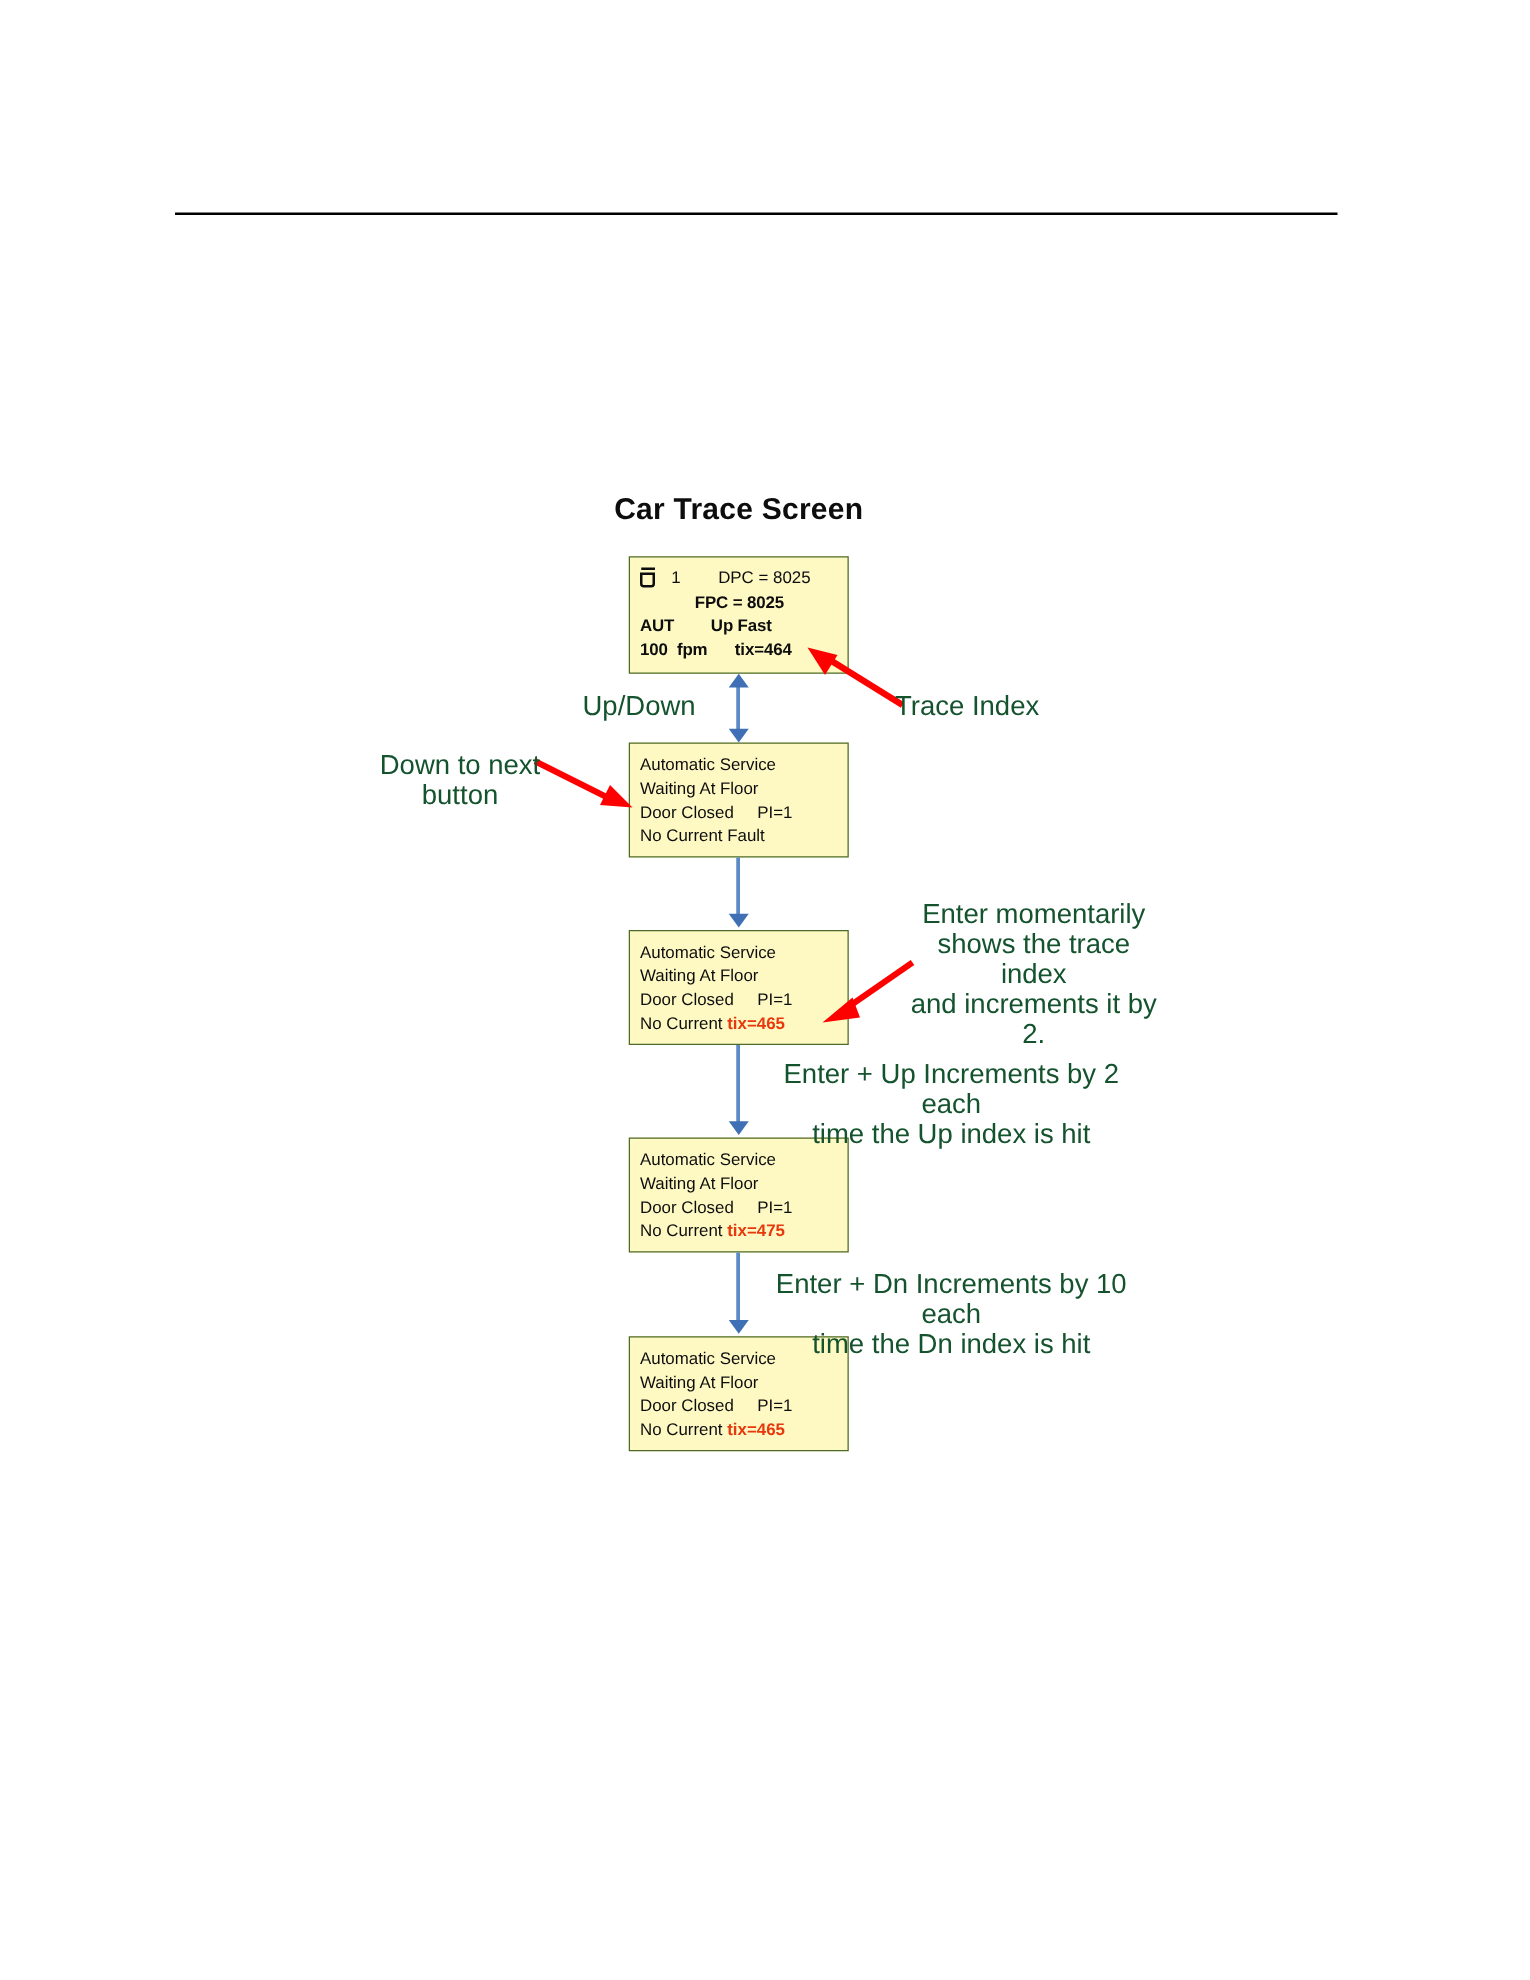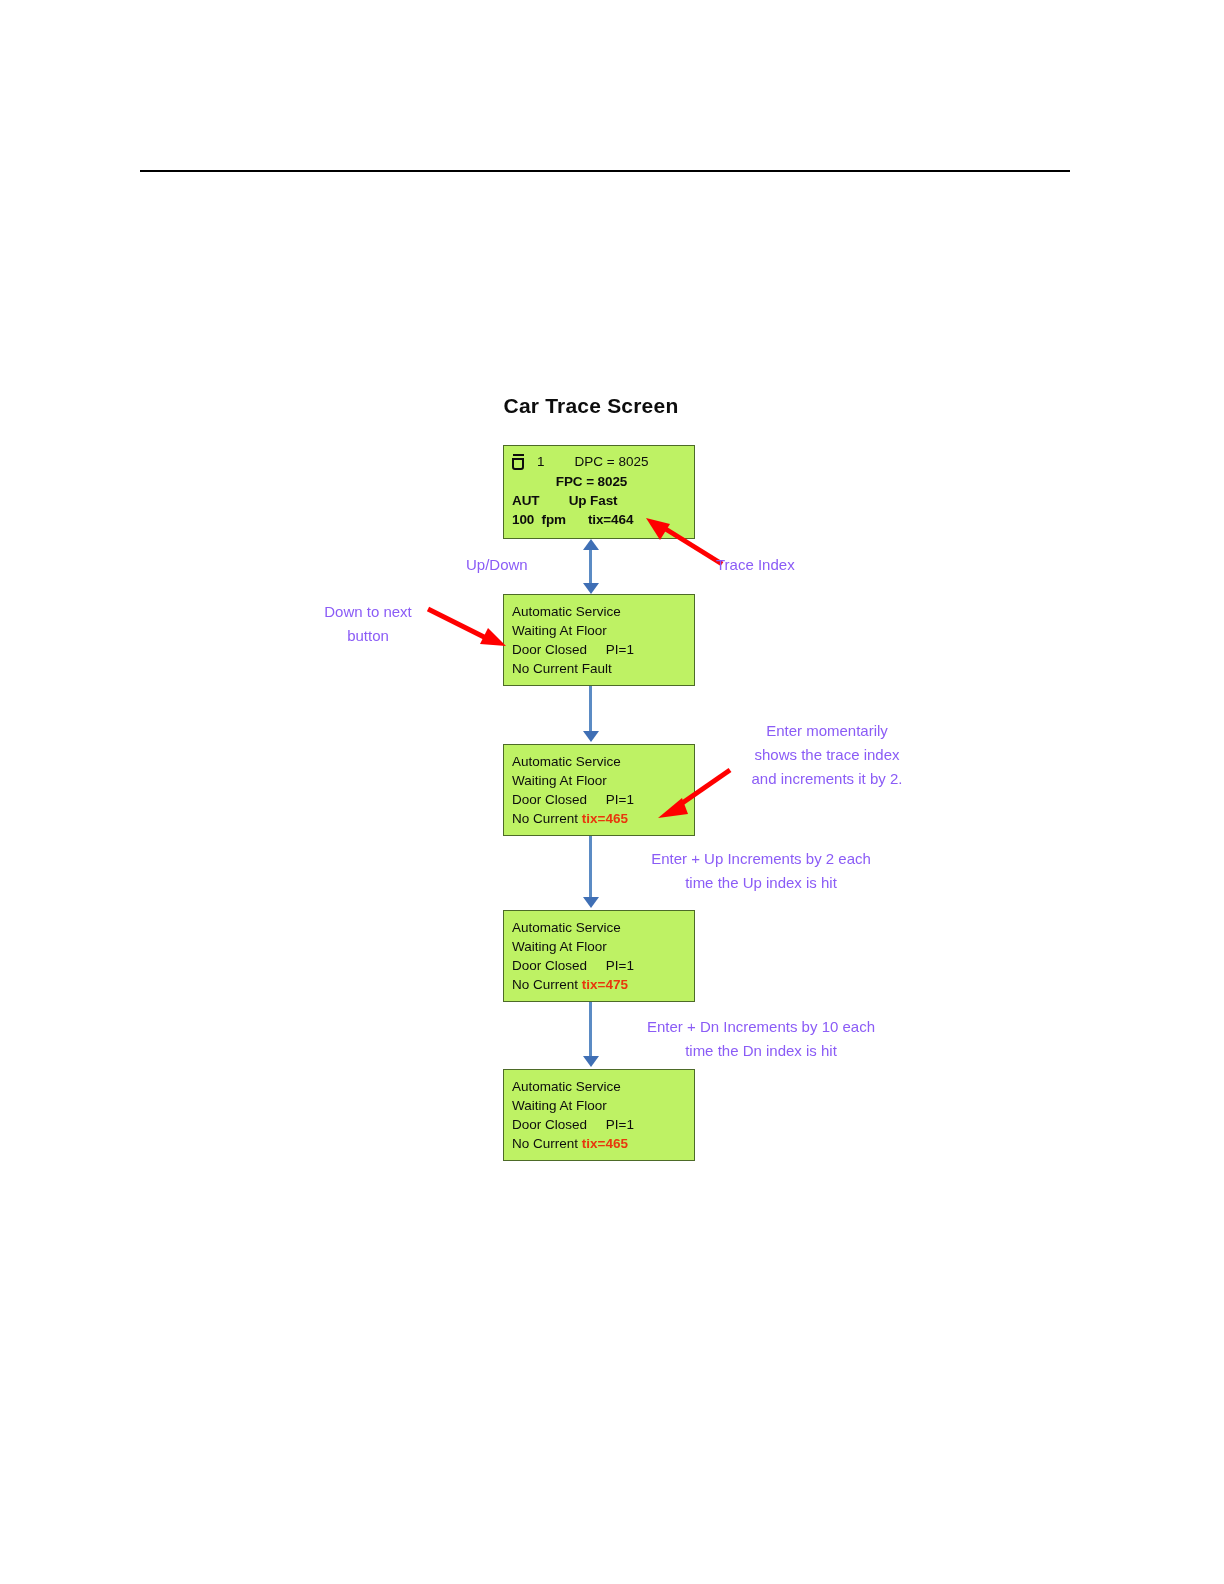--- a/index.html
+++ b/index.html
@@ -33,32 +33,32 @@
     border-top: 2px solid #000000;
   }
 
   
   .diagram-title {
     position: absolute;
     left: 403px;
     top: 394px;
     width: 376px;
     text-align: center;
-    font-size: 21px;
+    font-size: 24px;
     font-weight: bold;
     color: #0d0d0d;
     letter-spacing: 0.2px;
   }
 
   
   .screen-box {
     position: absolute;
     left: 503px;
-    width: 192px;
-    background: #bef264;
+    width: 176px;
+    background: #fef9c3;
     border: 1px solid #4d6b28;
     box-sizing: border-box;
     padding: 7px 0 0 8px;
     font-size: 13.5px;
     color: #0d0d0d;
   }
   .screen-box .line {
     height: 19px;
     line-height: 19px;
     white-space: pre;
@@ -132,22 +132,22 @@
   }
   .arrow-down { border-top: 11px solid #3f6fb5; }
   .arrow-up   { border-bottom: 11px solid #3f6fb5; }
 
   
   .red-arrow { position: absolute; }
 
   
   .annot {
     position: absolute;
-    font-size: 15px;
-    color: #8b5cf6;
+    font-size: 22px;
+    color: #14532d;
     line-height: 24px;
   }
   .annot.center { text-align: center; }
 </style>
 </head>
 <body>
 
 <div id="page">
 
   <div class="header-rule"></div>

